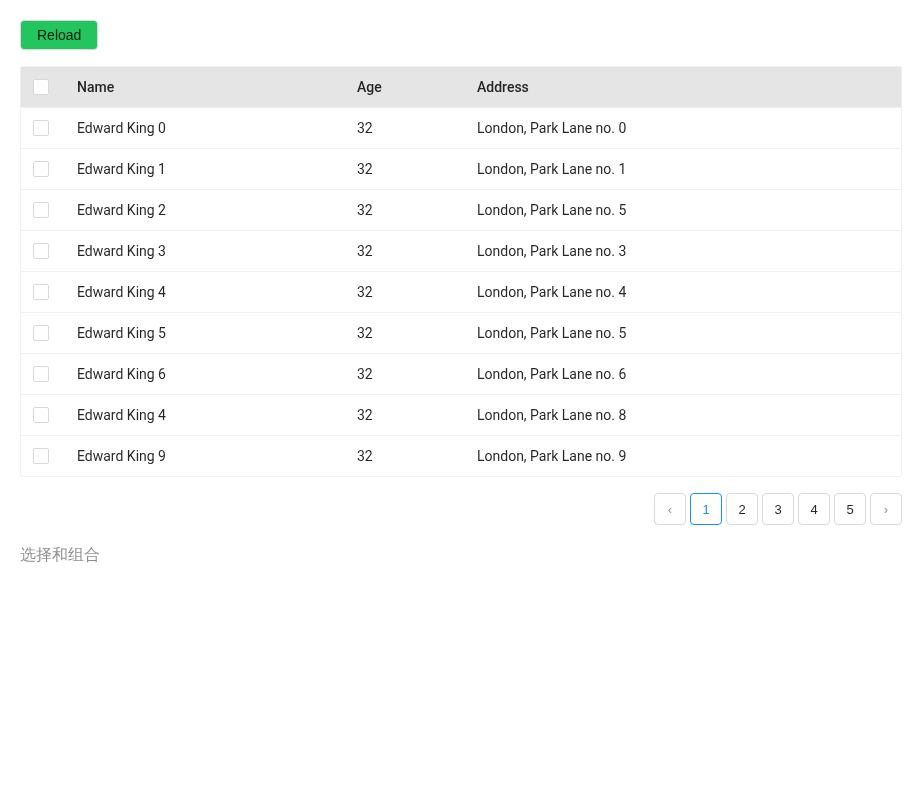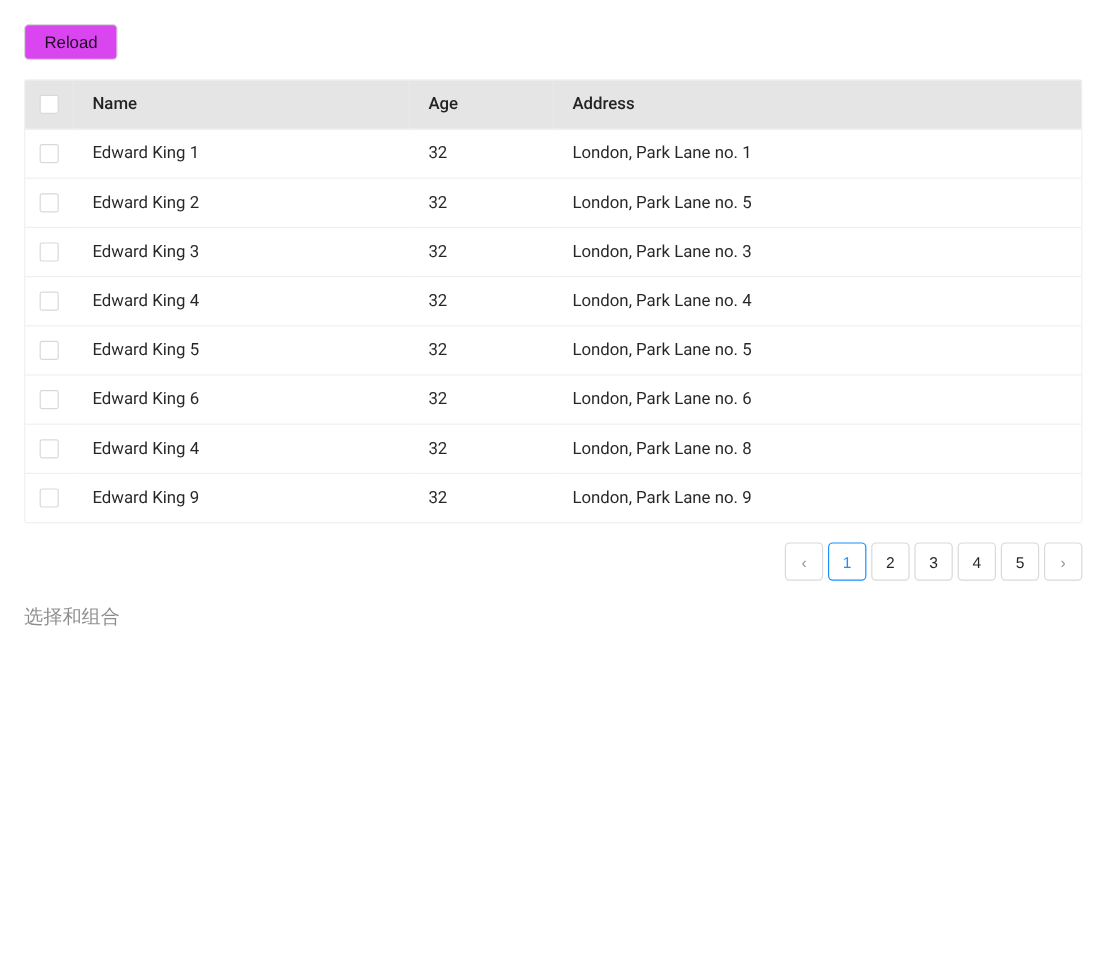--- a/index.html
+++ b/index.html
@@ -13,21 +13,21 @@
       font-size: 14px;
       background: #fff;
       color: #333;
       width: 922px;
       min-height: 799px;
       padding: 20px;
     }
 
     .reload-btn {
       border: 1px solid #d9d9d9;
-      background: #d946ef;
+      background: #22c55e;
       padding: 6px 16px;
       border-radius: 4px;
       cursor: pointer;
       font-size: 14px;
       color: rgba(0,0,0,0.85);
       margin-bottom: 16px;
     }
 
     .table-wrapper {
       border: 1px solid #f0f0f0;
@@ -149,20 +149,30 @@
           <div class="checkbox-wrapper">
             <span class="custom-checkbox"></span>
           </div>
         </th>
         <th class="name-col">Name</th>
         <th class="age-col">Age</th>
         <th class="address-col">Address</th>
       </tr>
     </thead>
     <tbody id="table-body">
+    <tr>
+      <td class="checkbox-col">
+        <div class="checkbox-wrapper">
+          <span class="custom-checkbox"></span>
+        </div>
+      </td>
+      <td class="name-col">Edward King 0</td>
+      <td class="age-col">32</td>
+      <td class="address-col">London, Park Lane no. 0</td>
+    </tr>
         <tr>
       <td class="checkbox-col">
         <div class="checkbox-wrapper">
           <span class="custom-checkbox"></span>
         </div>
       </td>
       <td class="name-col">Edward King 1</td>
       <td class="age-col">32</td>
       <td class="address-col">London, Park Lane no. 1</td>
     </tr>

